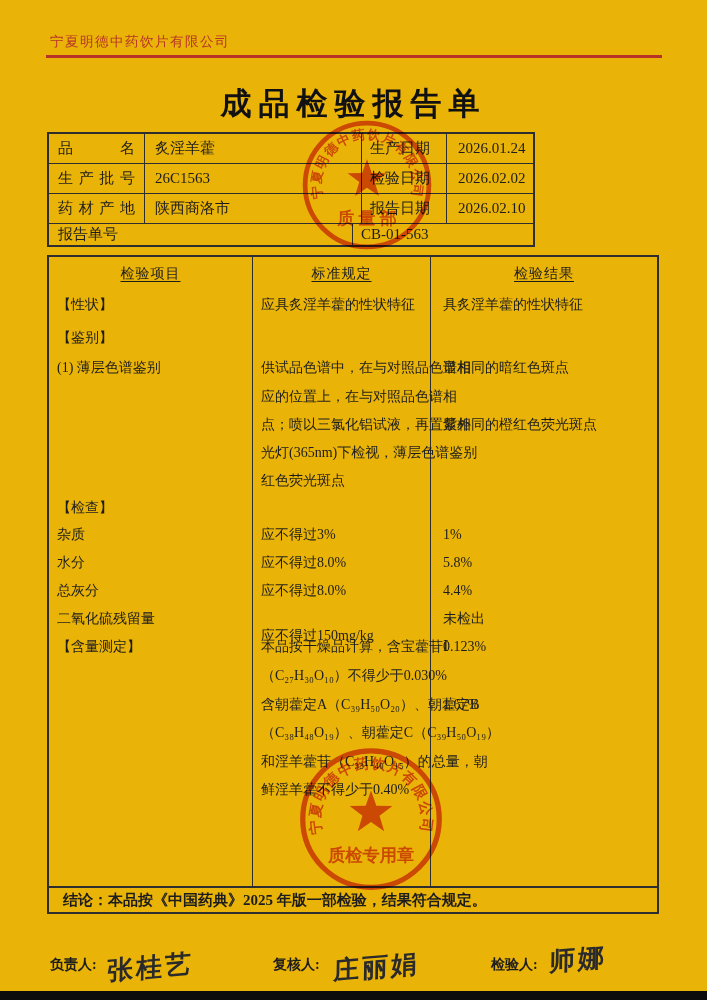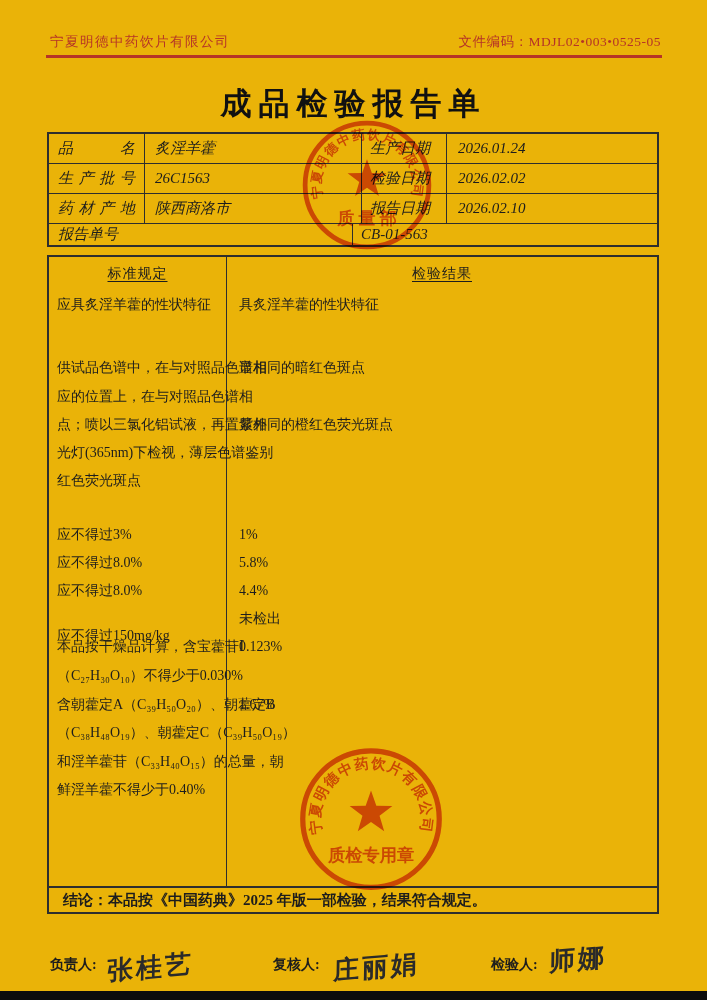--- a/index.html
+++ b/index.html
@@ -6,21 +6,21 @@
   .page{position:relative;width:707px;height:1000px;background:#eab308;overflow:hidden;
         font-family:"Liberation Serif","DejaVu Serif",serif;color:#1d1d1d;}
   
   .hdr-left{position:absolute;left:50px;top:33px;font-size:13.5px;color:#b63427;letter-spacing:1.5px;}
   .hdr-right{position:absolute;right:46px;top:33px;font-size:13.5px;color:#b63427;letter-spacing:.5px;}
   .hdr-rule{position:absolute;left:46px;top:55px;width:616px;height:3px;background:#b63427;}
   
   .title{position:absolute;left:0;top:83px;width:100%;text-align:center;
          font-size:31px;font-weight:bold;letter-spacing:7px;color:#111;}
   
-  .info-table{position:absolute;left:47px;top:132px;width:612px;border:2px solid #2e2e2e;box-sizing:border-box;background:transparent;font-style:italic;}
+  .info-table{position:absolute;left:47px;top:132px;width:488px;border:2px solid #2e2e2e;box-sizing:border-box;background:transparent;}
   .irow{display:flex;height:29px;border-bottom:1px solid #2e2e2e;}
   .irow.last{height:21px;border-bottom:none;}
   .ic{box-sizing:border-box;border-right:1px solid #2e2e2e;display:flex;align-items:center;font-size:15px;}
   .ic.l1{width:96px;padding:0 9px;}
   .ic.v1{width:217px;padding-left:10px;}
   .ic.l2{width:85px;padding-left:8px;}
   .ic.v2{flex:1;border-right:none;padding-left:11px;}
   .ic.r4a{width:304px;padding-left:9px;}
   .ic.r4b{flex:1;border-right:none;padding-left:8px;}
   .jl{display:block;width:100%;text-align:justify;text-align-last:justify;}
@@ -48,21 +48,20 @@
   .stamp{position:absolute;mix-blend-mode:multiply;opacity:.82;}
   
   .scan-bar{position:absolute;left:0;top:991px;width:707px;height:9px;background:#0c0c0c;}
 </style>
 </head>
 <body>
 
 <div class="page">
 
   <div class="hdr-left">宁夏明德中药饮片有限公司</div>
-  <div class="hdr-right">文件编码：MDJL02•003•0525-05</div>
   <div class="hdr-rule"></div>
 
   <div class="title">成品检验报告单</div>
 
   <div class="info-table">
     <div class="irow">
       <div class="ic l1">
           <span class="jl">品名</span>
         </div>
       <div class="ic v1">炙淫羊藿</div>
@@ -86,20 +85,32 @@
       <div class="ic v2">2026.02.10</div>
     </div>
     <div class="irow last">
       <div class="ic r4a">报告单号</div>
       <div class="ic r4b">CB-01-563</div>
     </div>
   </div>
 
   <div class="main-table">
     <div class="mt-grid">
+      <div class="mcol c1">
+        <div class="mhead"><span>检验项目</span></div>
+        <div class="mline" style="top:39px">【性状】</div>
+        <div class="mline" style="top:72px">【鉴别】</div>
+        <div class="mline" style="top:102px">(1) 薄层色谱鉴别</div>
+        <div class="mline" style="top:242px">【检查】</div>
+        <div class="mline" style="top:269px">杂质</div>
+        <div class="mline" style="top:297px">水分</div>
+        <div class="mline" style="top:325px">总灰分</div>
+        <div class="mline" style="top:353px">二氧化硫残留量</div>
+        <div class="mline" style="top:381px">【含量测定】</div>
+      </div>
       <div class="mcol c2">
         <div class="mhead"><span>标准规定</span></div>
         <div class="mline" style="top:39px">应具炙淫羊藿的性状特征</div>
         <div class="mline" style="top:102px">供试品色谱中，在与对照品色谱相</div>
         <div class="mline" style="top:131px">应的位置上，在与对照品色谱相</div>
         <div class="mline" style="top:159px">点；喷以三氯化铝试液，再置紫外</div>
         <div class="mline" style="top:187px">光灯(365nm)下检视，薄层色谱鉴别</div>
         <div class="mline" style="top:215px">红色荧光斑点</div>
         <div class="mline" style="top:269px">应不得过3%</div>
         <div class="mline" style="top:297px">应不得过8.0%</div>

